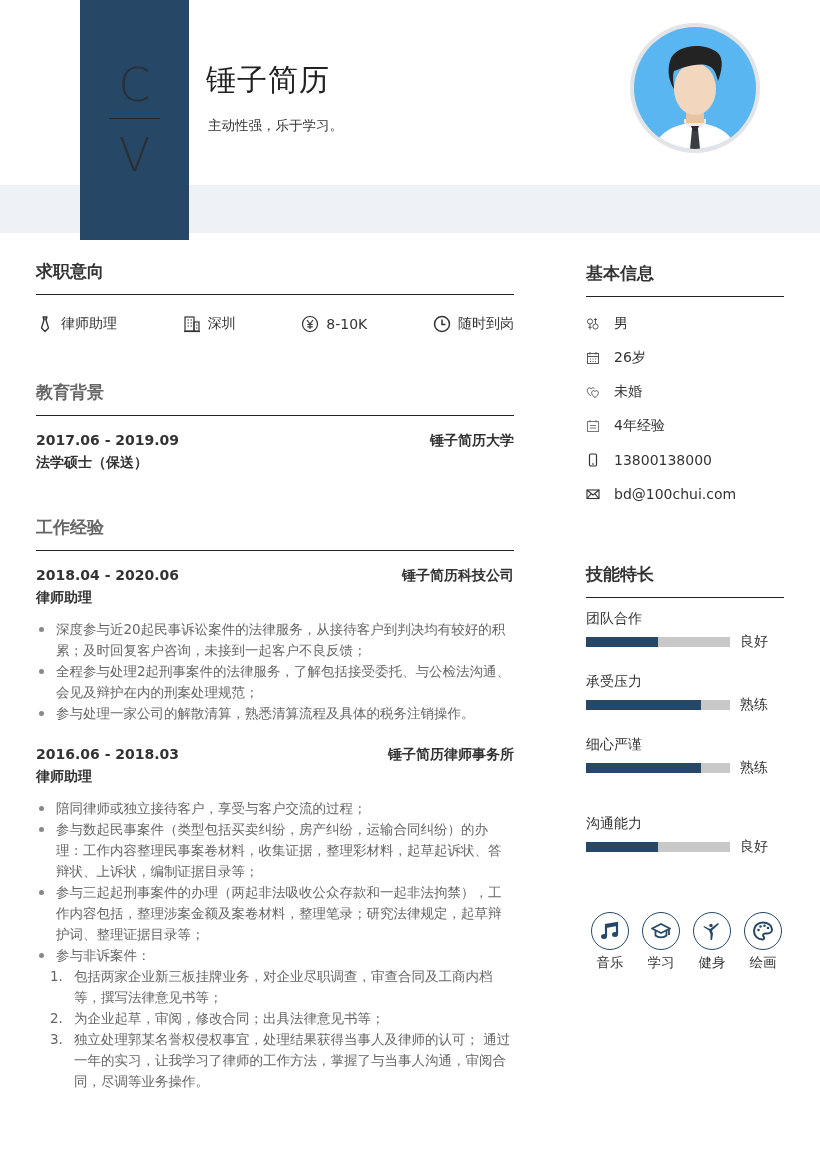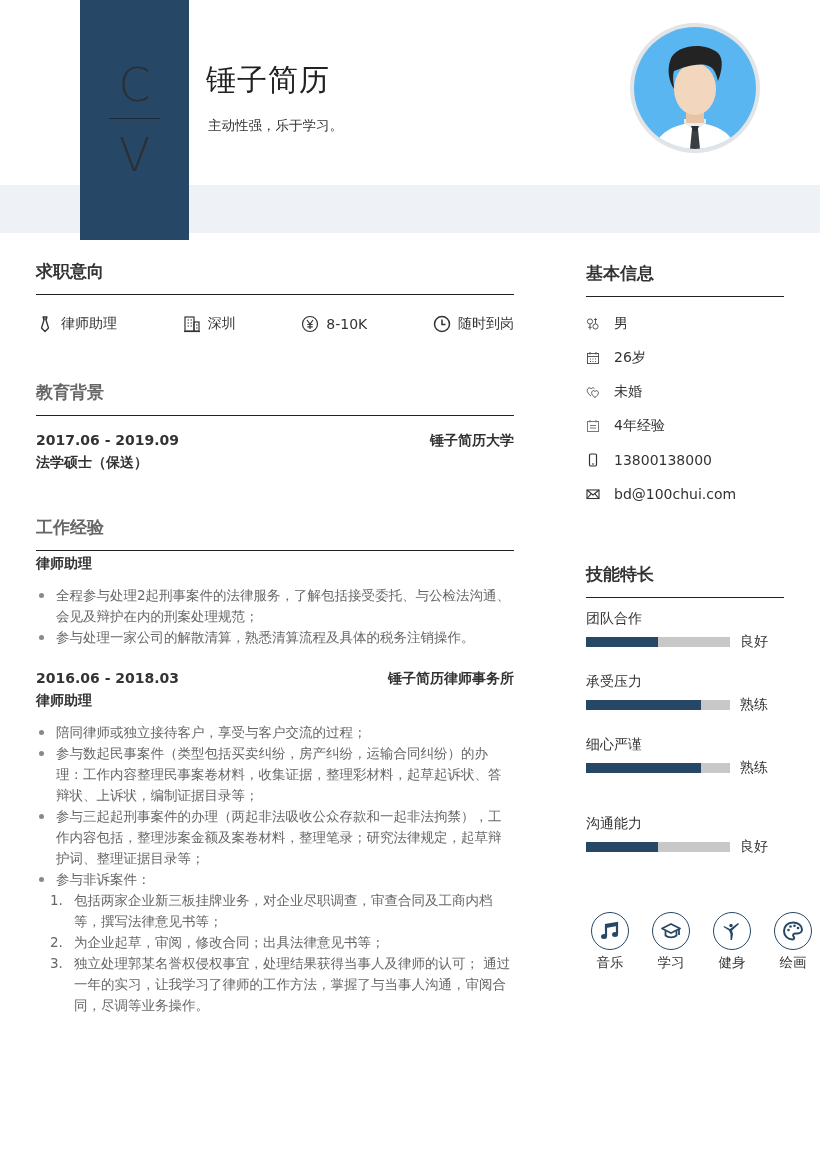--- a/index.html
+++ b/index.html
@@ -51,21 +51,21 @@
   .skills { margin-top: 52px; }
   .skill { margin-top: 12px; }
   .skill:first-of-type { margin-top: 14px; }
   .skill-name { font-size: 14px; color: #333; }
   .skill-bar-row { display: flex; align-items: center; margin-top: 5px; }
   .skill-bar { width: 144px; height: 10px; background: #c8c8c8; position: relative; }
   .skill-fill { position: absolute; left: 0; top: 0; height: 10px; background: #264866; }
   .skill-level { margin-left: 10px; font-size: 14px; color: #333; }
 
   .hobbies { margin-top: 56px; }
-  .hobby-row { display: flex; gap: 23px; margin-top: 14px; padding-left: 5px; }
+  .hobby-row { display: flex; gap: 13px; margin-top: 14px; padding-left: 5px; }
   .hobby { width: 38px; display: flex; flex-direction: column; align-items: center; }
   .hobby-icon { width: 38px; height: 38px; border-radius: 50%; border: 1.5px solid #264866; display: flex; align-items: center; justify-content: center; }
   .hobby-icon svg { width: 22px; height: 22px; }
   .hobby-label { font-size: 13.5px; color: #333; margin-top: 4px; white-space: nowrap; }
 </style>
 </head>
 <body>
 
 <div class="top-band"></div>
 <div class="cv-block">
@@ -133,22 +133,27 @@
       <span>2017.06 - 2019.09</span>
       <span>锤子简历大学</span>
     </div>
     <div class="entry-role">法学硕士（保送）</div>
   </section>
 
   <section class="work">
     <div class="sec-title gray">工作经验</div>
 
     <div>
+      <div class="entry-head">
+        <span>2018.04 - 2020.06</span>
+        <span>锤子简历科技公司</span>
+      </div>
       <div class="entry-role">律师助理</div>
       <ul class="bullets">
+        <li>深度参与近20起民事诉讼案件的法律服务，从接待客户到判决均有较好的积累；及时回复客户咨询，未接到一起客户不良反馈；</li>
         <li>全程参与处理2起刑事案件的法律服务，了解包括接受委托、与公检法沟通、会见及辩护在内的刑案处理规范；</li>
         <li>参与处理一家公司的解散清算，熟悉清算流程及具体的税务注销操作。</li>
       </ul>
     </div>
 
     <div class="job2">
       <div class="entry-head">
         <span>2016.06 - 2018.03</span>
         <span>锤子简历律师事务所</span>
       </div>

